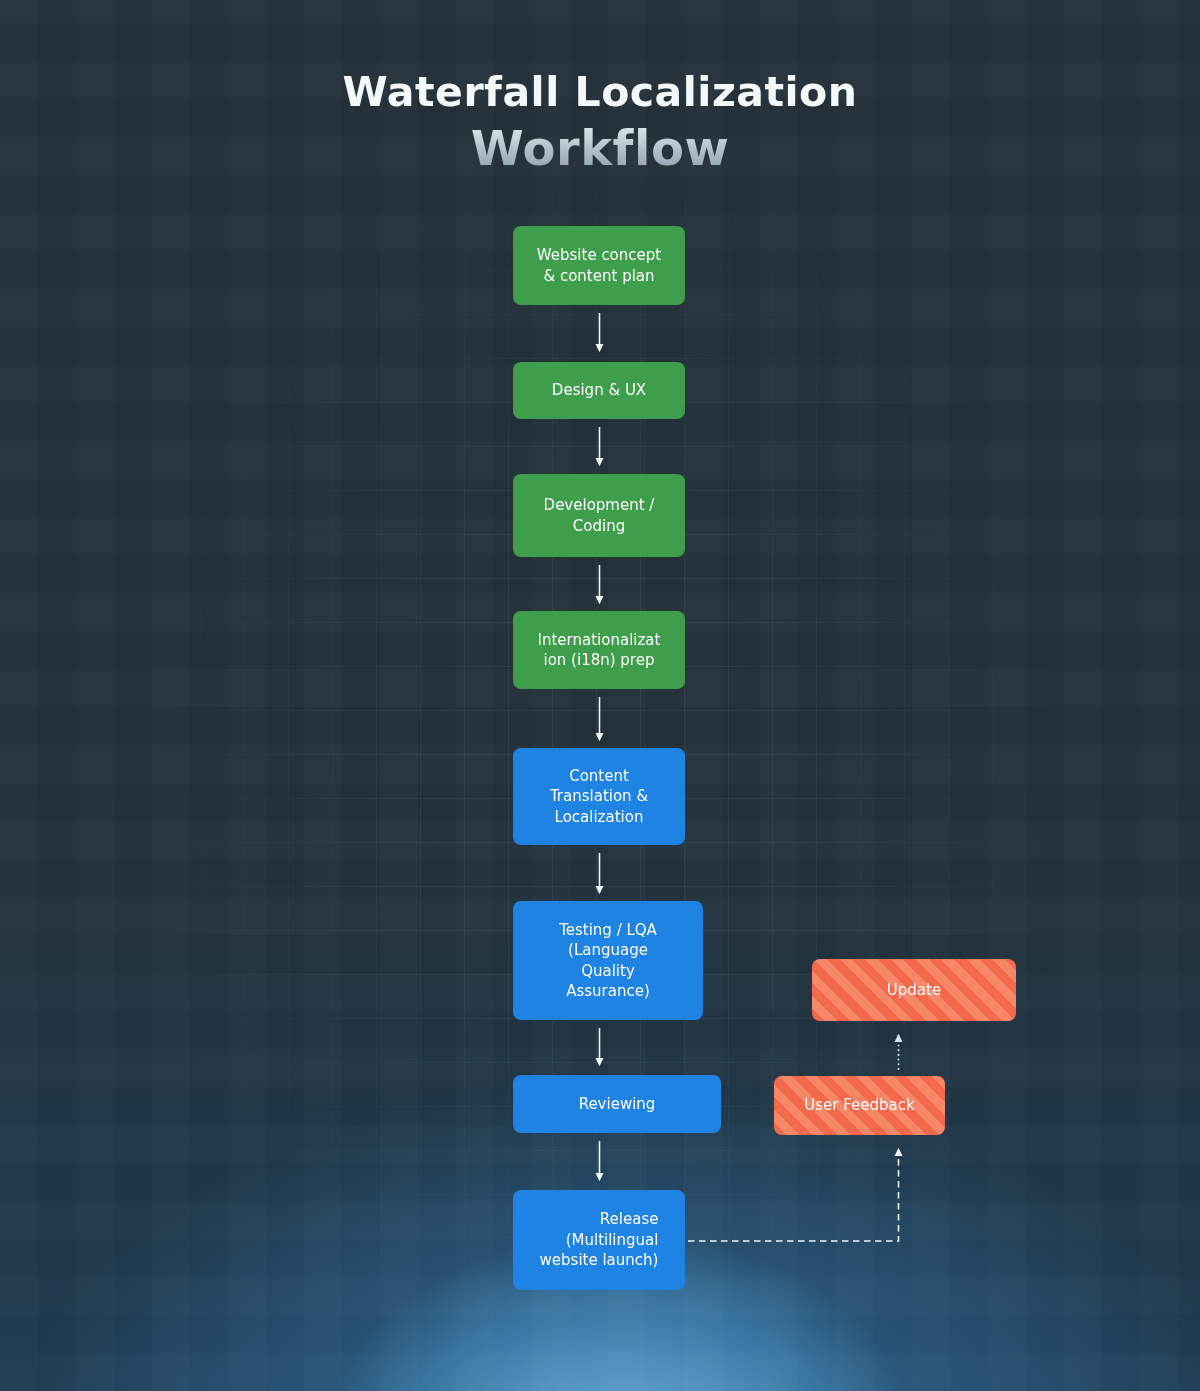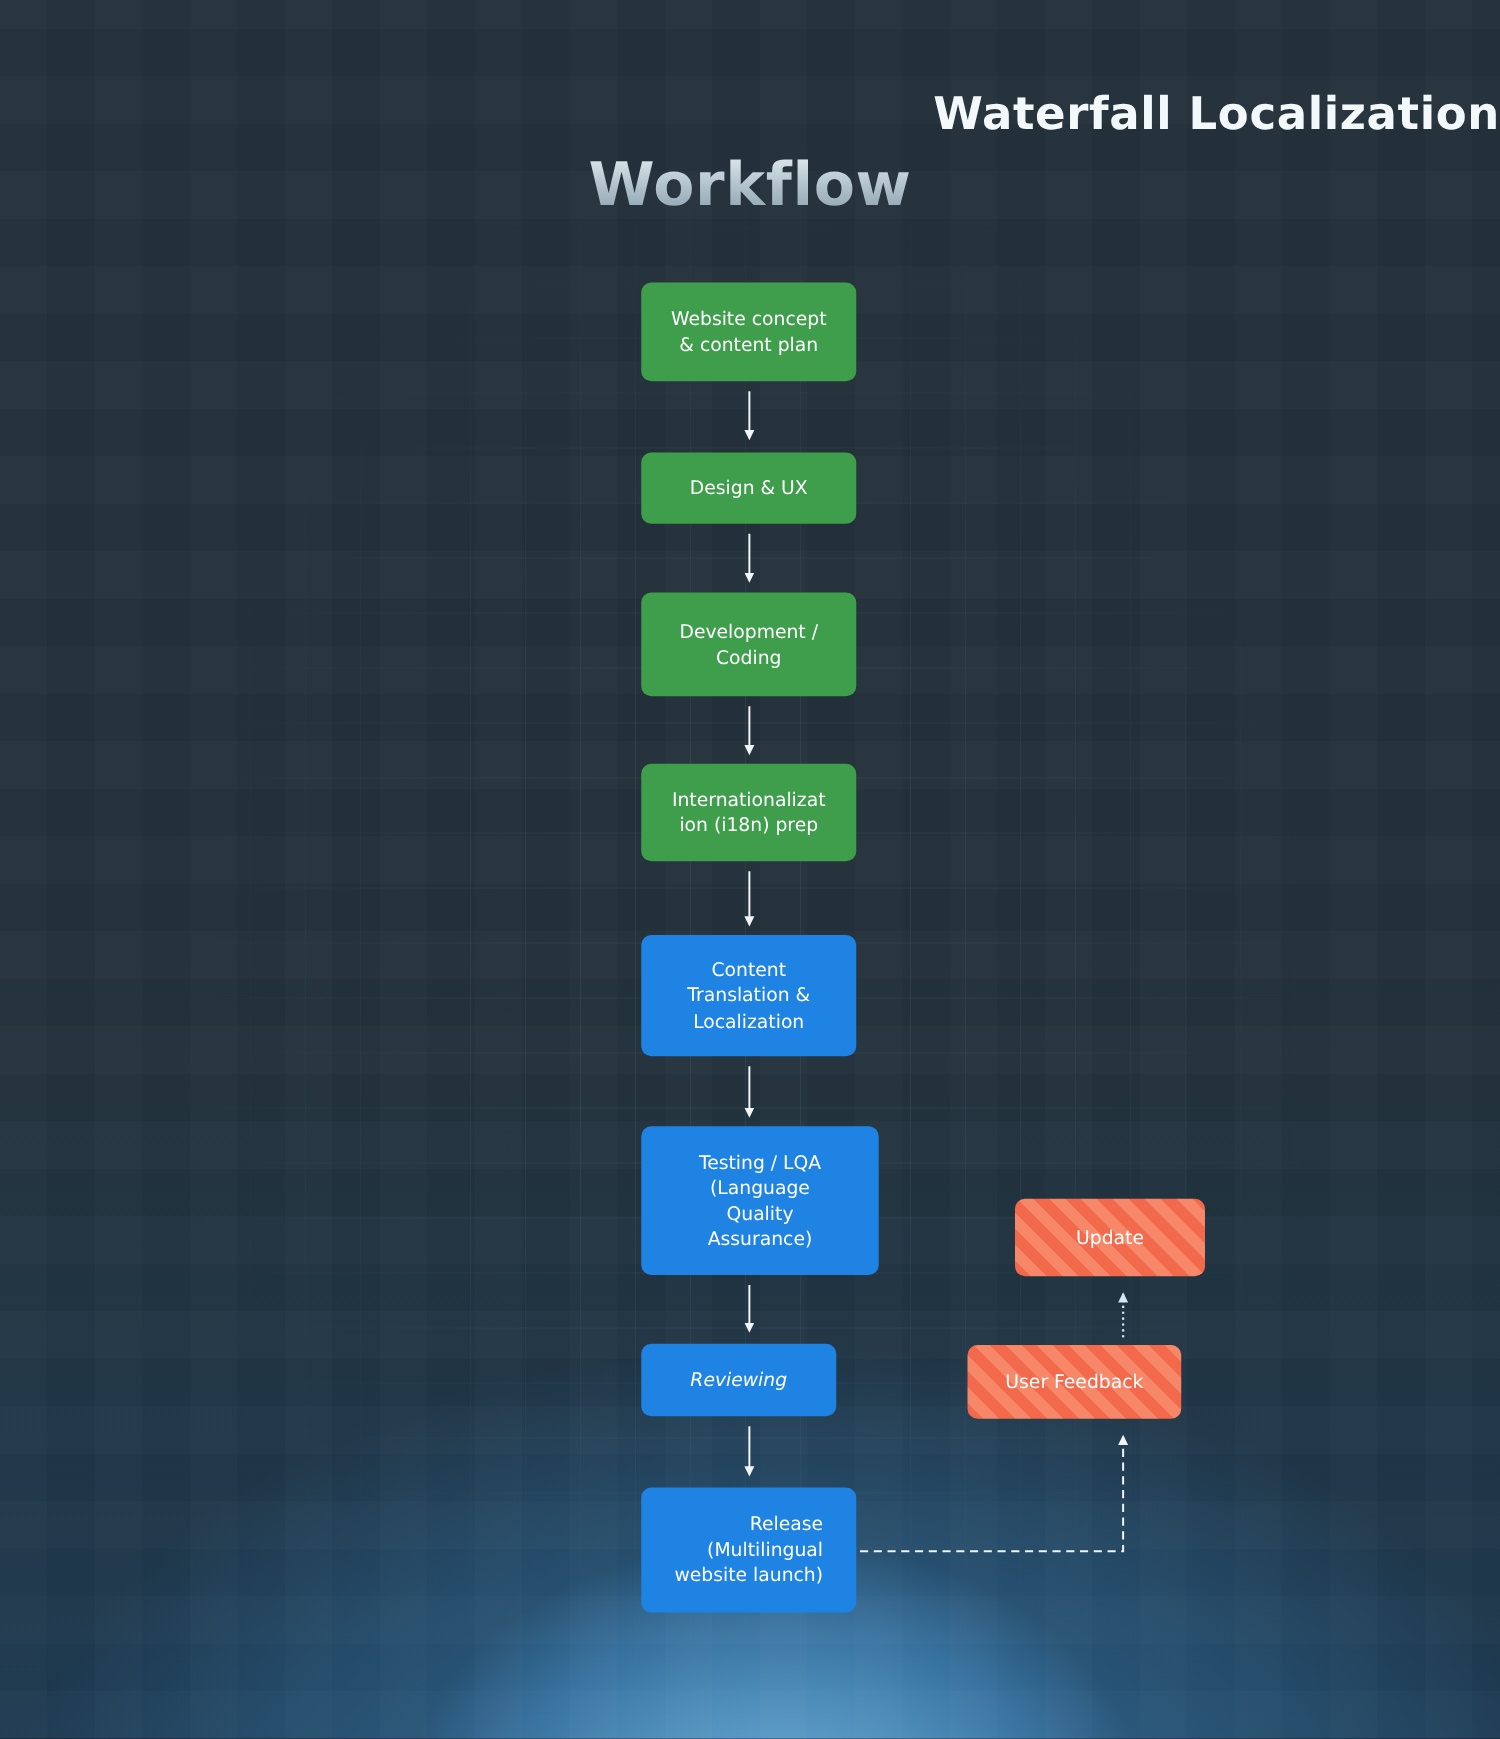--- a/index.html
+++ b/index.html
@@ -30,21 +30,21 @@
       repeating-linear-gradient(90deg, rgba(255,255,255,0.014) 0 38px, transparent 38px 76px),
       repeating-linear-gradient(0deg, rgba(255,255,255,0.014) 0 38px, transparent 38px 76px);
     pointer-events:none;
   }
   .title-wrap{
     position:absolute;top:64px;left:0;width:100%;
     text-align:center;line-height:56px;
     letter-spacing:0.5px;
   }
   .title-line1{
-    font-size:36px;font-weight:600;color:#f3f8fa;text-align:right;
+    font-size:41px;font-weight:600;color:#f3f8fa;
   }
   .title-line2{
     font-size:48px;font-weight:600;
     background:linear-gradient(180deg,#dde8ec 8%,#aebfc9 55%,#8da0ac 95%);
     -webkit-background-clip:text;background-clip:text;
     color:transparent;
   }
   .node{
     position:absolute;
     display:flex;align-items:center;justify-content:center;
@@ -120,30 +120,30 @@
 Localization</span>
   </div>
 
   <div class="node blue" style="left:513px;top:901px;width:190px;height:119px;">
     <span class="node-label">Testing / LQA
 (Language
 Quality
 Assurance)</span>
   </div>
 
-  <div class="node blue" style="left:513px;top:1075px;width:156px;height:58px;font-style:italic;">
+  <div class="node blue" style="left:513px;top:1075px;width:208px;height:58px;">
     <span class="node-label">Reviewing</span>
   </div>
 
   <div class="node blue" style="left:513px;top:1190px;width:172px;height:100px;text-align:right;">
     <span class="node-label">Release
 (Multilingual
 website launch)</span>
   </div>
 
-  <div class="node orange" style="left:812px;top:959px;width:152px;height:62px;">
+  <div class="node orange" style="left:812px;top:959px;width:204px;height:62px;">
     <span class="node-label">Update</span>
   </div>
 
   <div class="node orange" style="left:774px;top:1076px;width:171px;height:59px;">
     <span class="node-label">User Feedback</span>
   </div>
 </div>
 
 </body></html>

